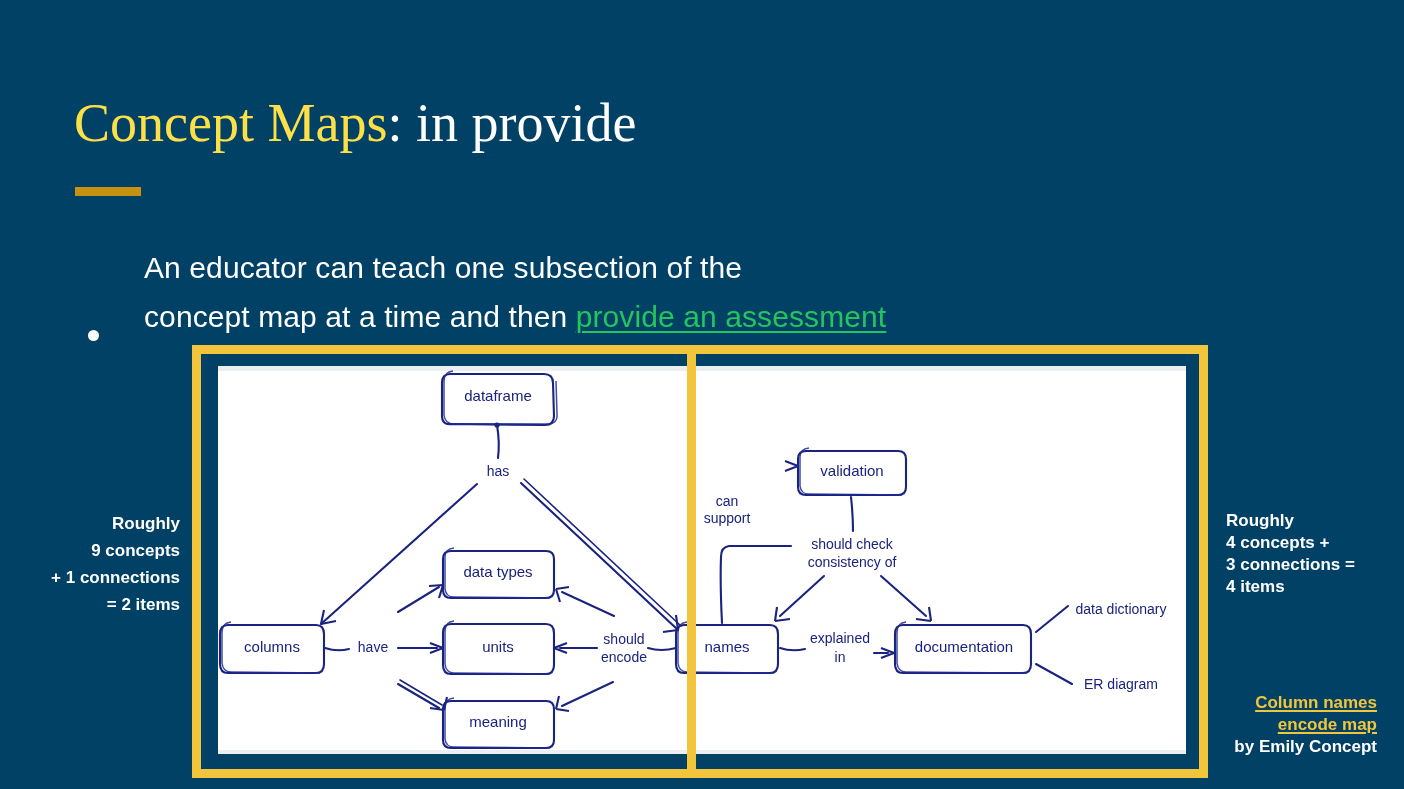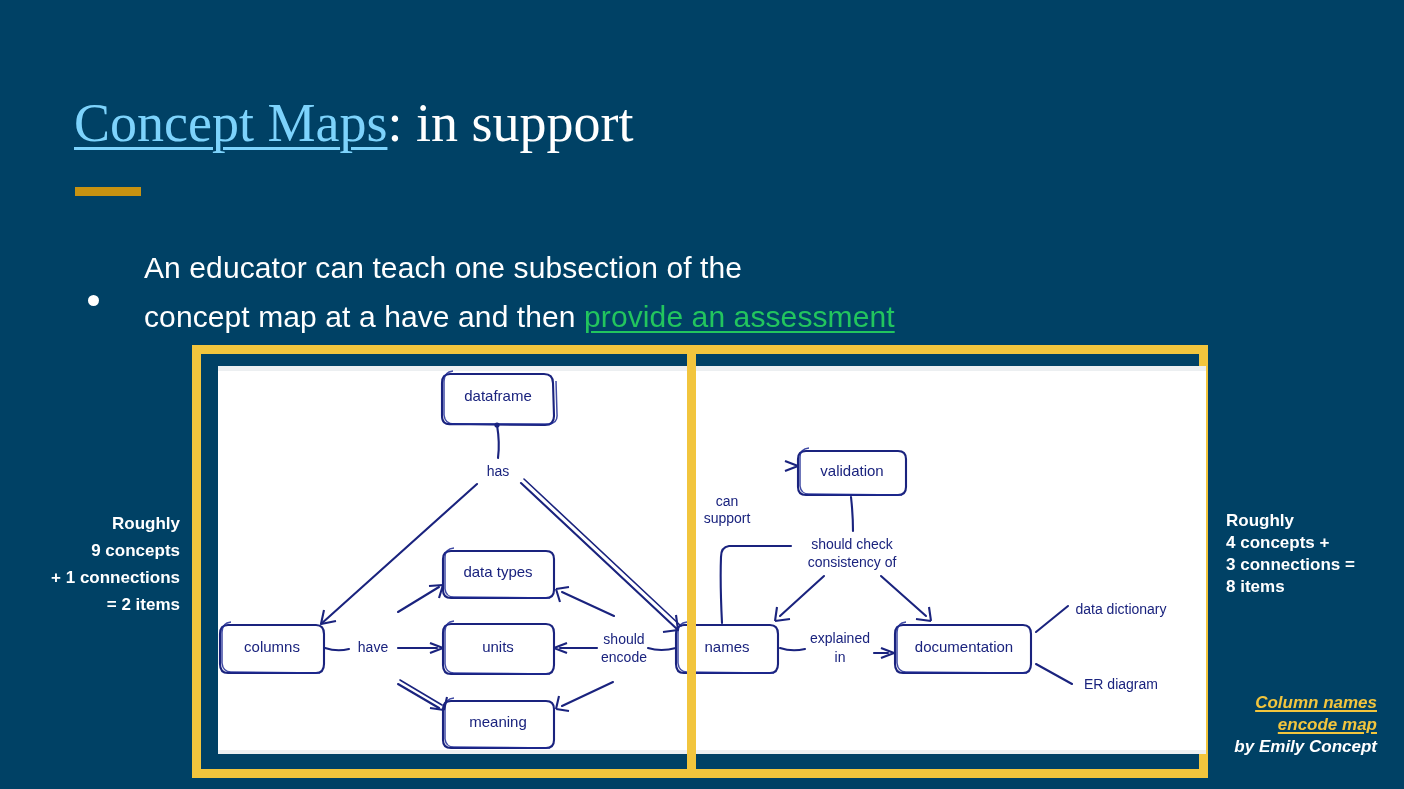--- a/index.html
+++ b/index.html
@@ -20,22 +20,21 @@
     position: absolute;
     left: 74px;
     top: 92px;
     font-family: "Liberation Serif", serif;
     font-size: 54px;
     line-height: 1.18;
     color: #ffffff;
     white-space: nowrap;
   }
   #title .hl {
-    color: #7dd3fc;
-    text-decoration: underline;
+    color: #fde047;
     text-decoration-thickness: 3px;
     text-underline-offset: 6px;
   }
   #title-rule {
     position: absolute;
     left: 75px;
     top: 187px;
     width: 66px;
     height: 9px;
     background: #C79211;
@@ -43,21 +42,21 @@
 
   
   #bullet-block {
     position: absolute;
     left: 88px;
     top: 243px;
     width: 960px;
   }
   .bullet-row {
     display: flex;
-    align-items: center;
+    align-items: flex-end;
   }
   .bullet-dot {
     width: 11px;
     height: 11px;
     border-radius: 50%;
     background: #ffffff;
     margin-top: 16px;
     margin-right: 45px;
     flex: none;
   }
@@ -95,21 +94,20 @@
     z-index: 3;
   }
   #figure-canvas {
     position: absolute;
     left: 218px;
     top: 366px;
     width: 968px;
     height: 388px;
     background: #ffffff;
     overflow: hidden;
-    padding-left: 20px;
   }
   #figure-canvas::before {
     content: "";
     position: absolute;
     left: 0; top: 0; right: 0;
     height: 5px;
     background: #eceff1;
   }
   #figure-canvas::after {
     content: "";
@@ -165,43 +163,42 @@
   #credit {
     position: absolute;
     right: 27px;
     top: 692px;
     text-align: right;
     font-size: 17px;
     font-weight: bold;
     line-height: 22px;
     color: #ffffff;
     white-space: nowrap;
-    font-style: italic;
   }
   #credit .lnk {
     color: #F2C53D;
     text-decoration: underline;
     text-decoration-thickness: 2px;
     text-underline-offset: 2px;
   }
 </style>
 </head>
 <body>
 
 <div id="title">
-  <span class="hl">Concept Maps</span><span>: in support</span>
+  <span class="hl">Concept Maps</span><span>: in provide</span>
 </div>
 <div id="title-rule"></div>
 
 <div id="bullet-block">
   <div class="bullet-row">
     <span class="bullet-dot"></span>
     <span class="bullet-text">
       <span>An educator can teach one subsection of the</span><br>
-      <span>concept map at a have and then </span><span class="lnk">provide an assessment</span>
+      <span>concept map at a time and then </span><span class="lnk">provide an assessment</span>
     </span>
   </div>
 </div>
 
 <div id="figure-frame"></div>
 <div id="figure-divider"></div>
 
 <div id="figure-canvas">
   <svg id="map-svg" width="968" height="388" viewBox="218 366 968 388">
 
@@ -360,20 +357,20 @@
   <div>Roughly</div>
   <div>9 concepts</div>
   <div>+ 1 connections</div>
   <div>= 2 items</div>
 </div>
 
 <div id="anno-right">
   <div>Roughly</div>
   <div>4 concepts +</div>
   <div>3 connections =</div>
-  <div>8 items</div>
+  <div>4 items</div>
 </div>
 
 <div id="credit">
   <div class="lnk">Column names</div>
   <div class="lnk">encode map</div>
   <div>by Emily Concept</div>
 </div>
 
 </body></html>

